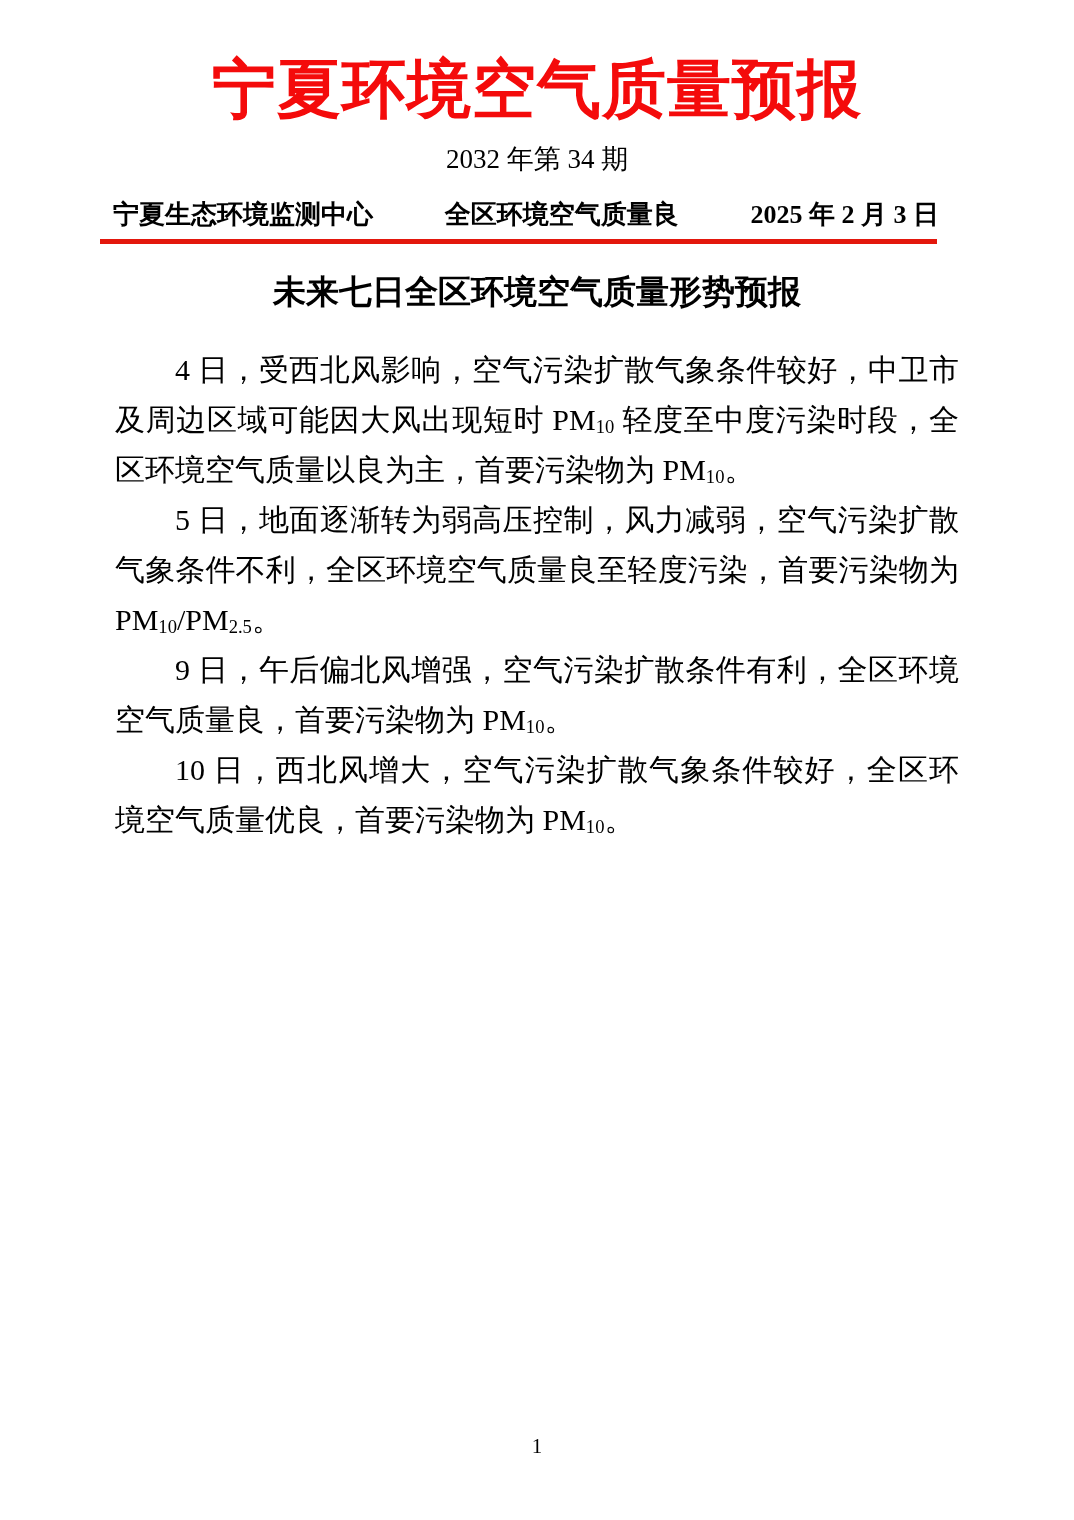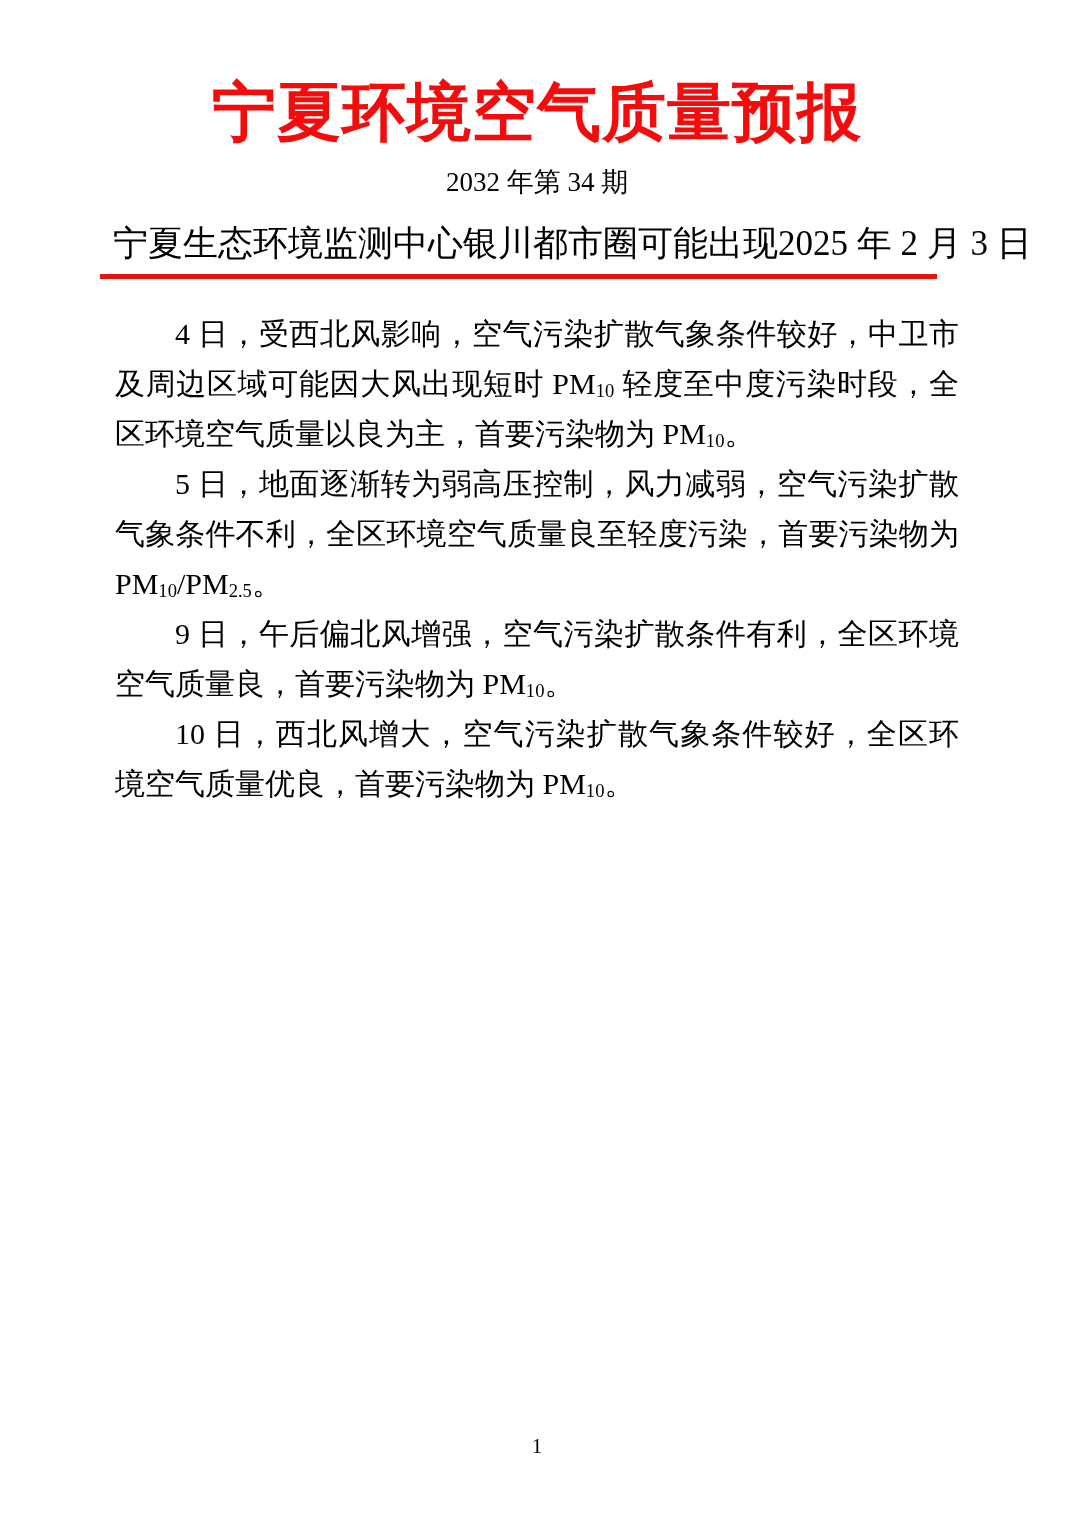--- a/index.html
+++ b/index.html
@@ -8,40 +8,40 @@
     width:1074px;
     height:1520px;
     background:#ffffff;
     margin:0 auto;
     font-family:"Liberation Serif","DejaVu Serif",serif;
     color:#000000;
     overflow:hidden;
   }
   .doc-title {
     margin:0;
-    padding-top:76px;
+    padding-top:53px;
     text-align:center;
     font-size:64px;
     font-weight:bold;
     letter-spacing:1px;
     line-height:1.15;
   }
   .issue-line {
     margin-top:14px;
     text-align:center;
     font-size:27px;
     font-weight:normal;
   }
   .org-row {
     display:flex;
     justify-content:space-between;
     align-items:baseline;
     margin:20px 135px 0 113px;
-    font-size:35px;
-    font-weight:normal;
+    font-size:26px;
+    font-weight:bold;
     white-space:nowrap;
   }
   .red-rule {
     margin:7px 0 0 100px;
     width:837px;
     height:5px;
     background:#e3170d;
   }
   .section-title {
     margin:26px 0 0 0;
@@ -78,26 +78,27 @@
 <body>
 
 <div class="page">
 
   <h1 class="doc-title" style="color: rgb(244, 11, 11);">宁夏环境空气质量预报</h1>
 
   <div class="issue-line">2032 年第 34 期</div>
 
   <div class="org-row">
     <span>宁夏生态环境监测中心</span>
-    <span>银川都市圈可能出现</span>
+    <span>全区环境空气质量良</span>
     <span>2025 年 2 月 3 日</span>
   </div>
 
   <div class="red-rule" style="background: rgb(227, 23, 13);"></div>
 
+  <h2 class="section-title">未来七日全区环境空气质量形势预报</h2>
 
   <div class="body-text">
       <p><span>4 日，受西北风影响，空气污染扩散气象条件较好，中卫市及周边区域可能因大风出现短时 PM</span><sub>10</sub><span> 轻度至中度污染时段，全区环境空气质量以良为主，首要污染物为 PM</span><sub>10</sub><span>。</span></p>
       <p><span>5 日，地面逐渐转为弱高压控制，风力减弱，空气污染扩散气象条件不利，全区环境空气质量良至轻度污染，首要污染物为 PM</span><sub>10</sub><span>/PM</span><sub>2.5</sub><span>。</span></p>
       <p><span>9 日，午后偏北风增强，空气污染扩散条件有利，全区环境空气质量良，首要污染物为 PM</span><sub>10</sub><span>。</span></p>
       <p><span>10 日，西北风增大，空气污染扩散气象条件较好，全区环境空气质量优良，首要污染物为 PM</span><sub>10</sub><span>。</span></p>
     </div>
 
   <div class="page-number">1</div>
 

